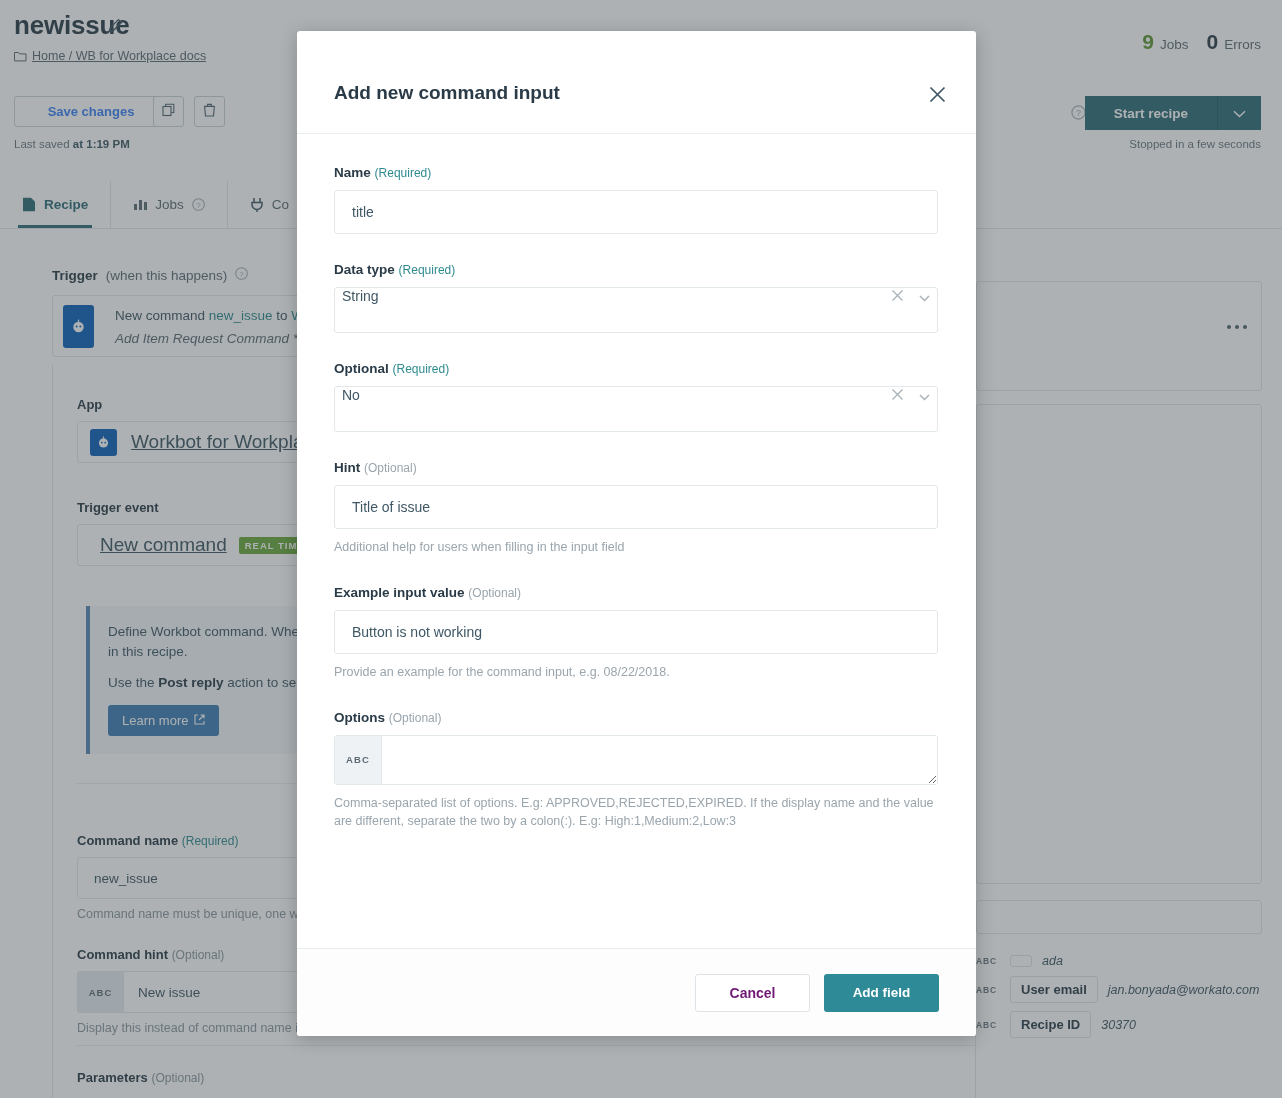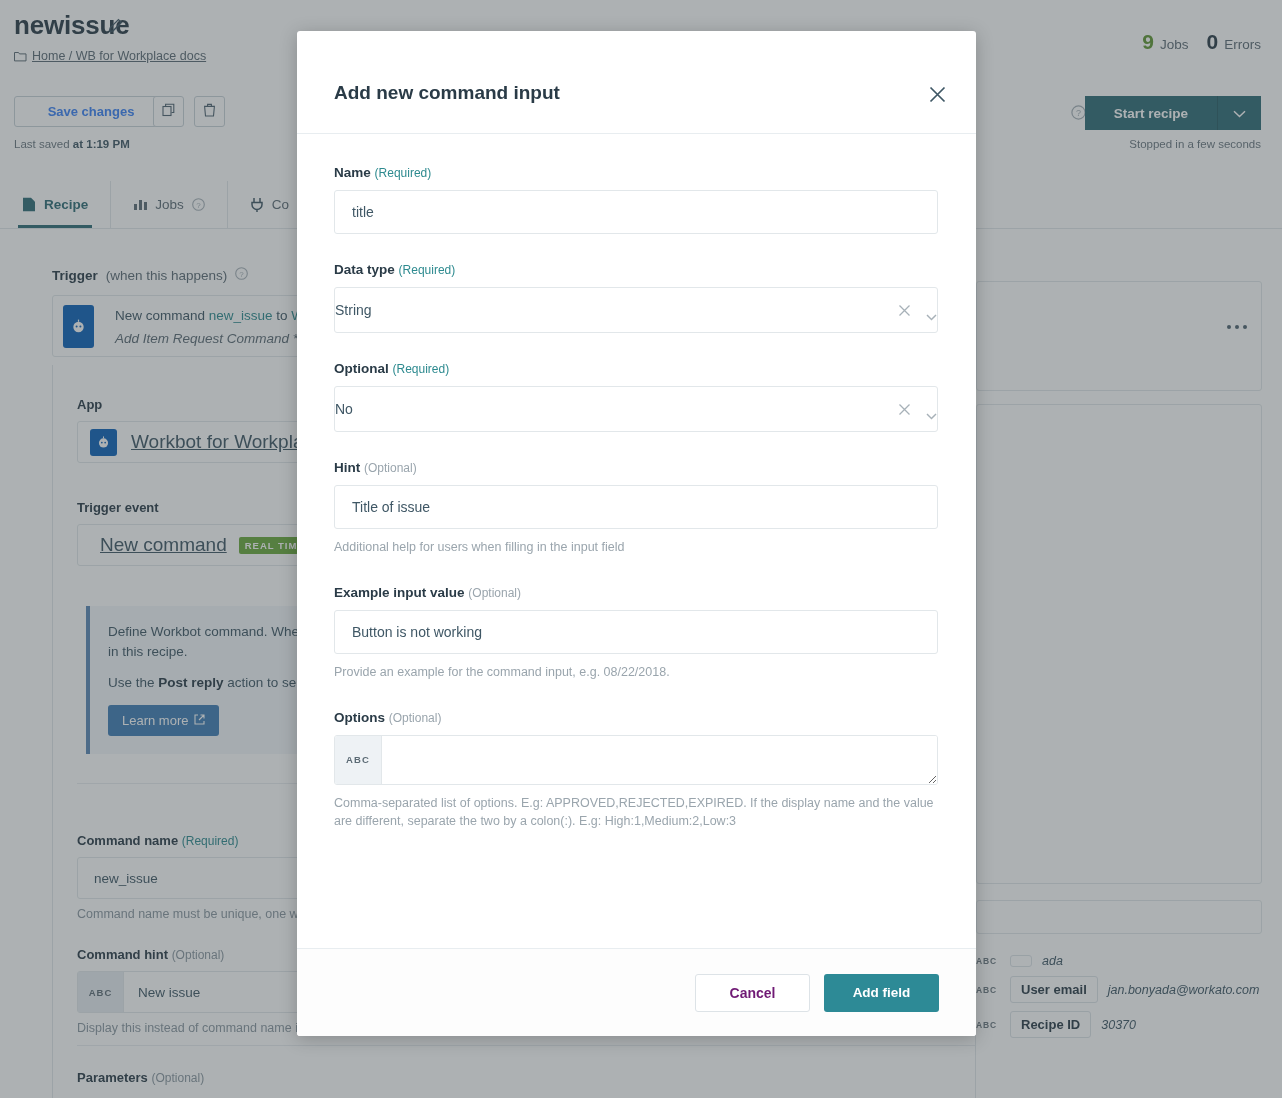--- a/index.html
+++ b/index.html
@@ -192,21 +192,21 @@
   .mlabel .req { color:#2d8a8f; font-weight: normal; font-size: 12px; }
   .mlabel .opt { color:#9aa5ad; font-weight: normal; font-size: 12px; }
   .minput {
     width: 604px; height: 44px; border:1px solid #e2e7ea; border-radius:3px;
     font-size: 14px; color:#3f5765; padding: 0 17px; background:#fff;
     font-family: "Liberation Sans", sans-serif;
   }
   .minput::placeholder { color:#9aa5ad; }
   .mselect {
     width: 604px; height: 46px; border:1px solid #e2e7ea; border-radius:3px;
-    display:flex; align-items:center; padding: 0 0; position:relative; background:#fff; cursor:pointer;
+    display:flex; padding: 0 7px; position:relative; background:#fff; cursor:pointer;
   }
   .mselect .sv { font-size: 14px; color:#3f5765; flex:1 1 auto; }
   .mselect .xc { width: 15px; height: 15px; margin-right: 14px; cursor:pointer; }
   .mselect .cv { width: 11px; height: 7px; cursor:pointer; }
   .mhelp { font-size: 12.5px; color:#9aa5ad; margin-top: 9px; line-height: 1.5; width: 604px; }
   .mtextwrap { display:flex; width: 604px; border:1px solid #e2e7ea; border-radius:3px; overflow:hidden; }
   .mtextwrap .chip {
     width: 47px; flex: 0 0 47px; background:#eef2f5; color:#5c6b75; font-size: 9.5px;
     font-weight:bold; letter-spacing: 1.2px; display:flex; align-items:center; justify-content:center;
     border-right:1px solid #e2e7ea;

